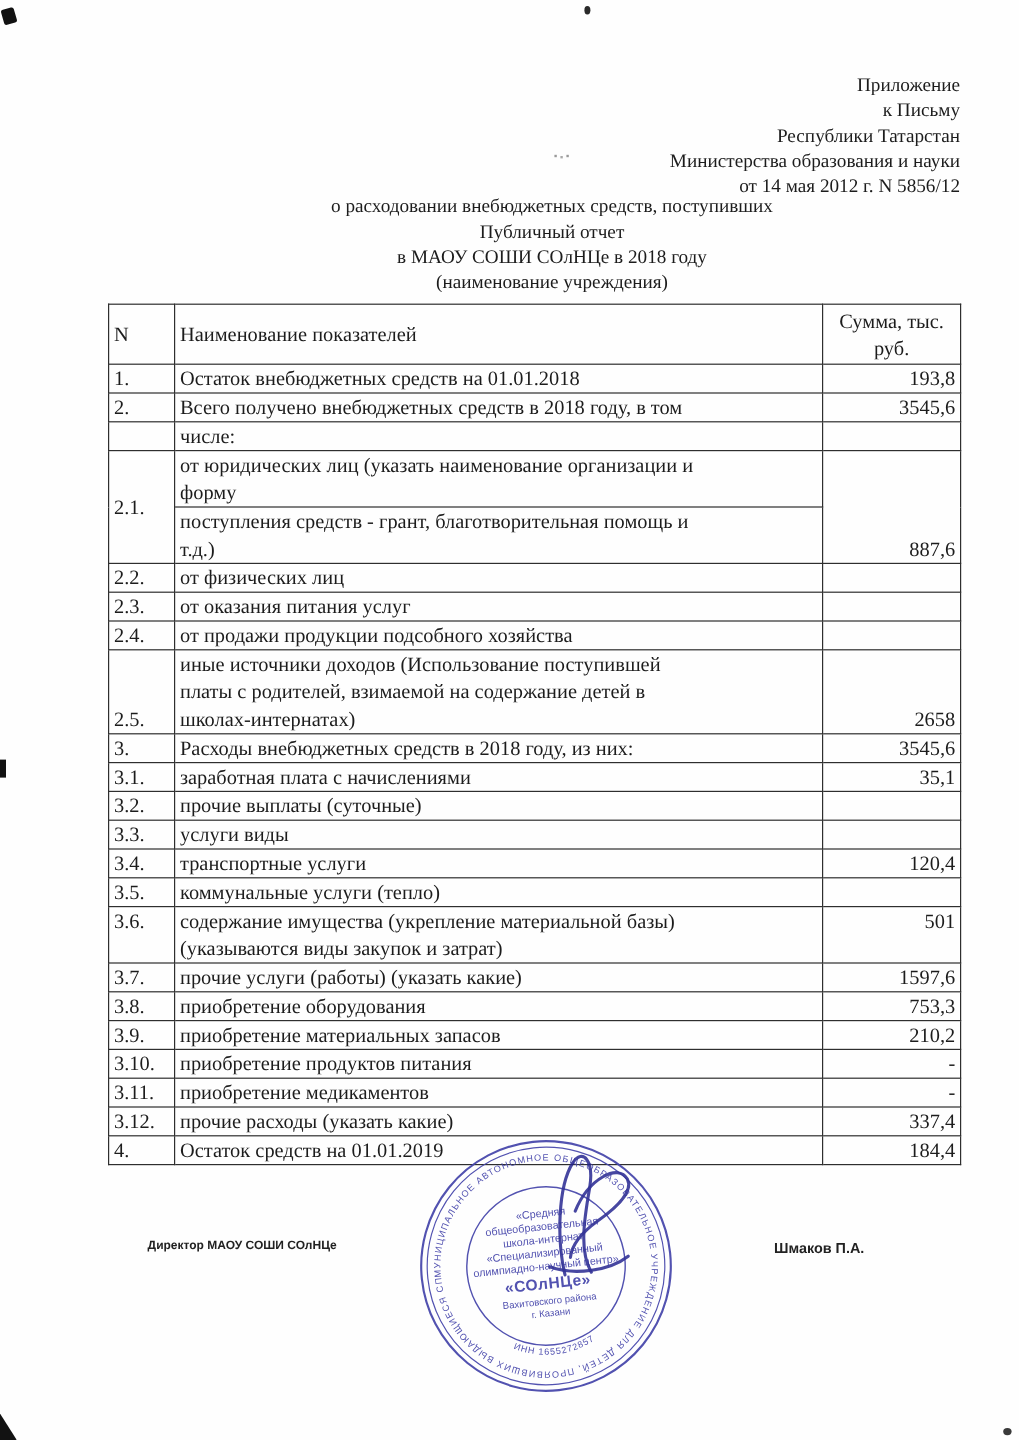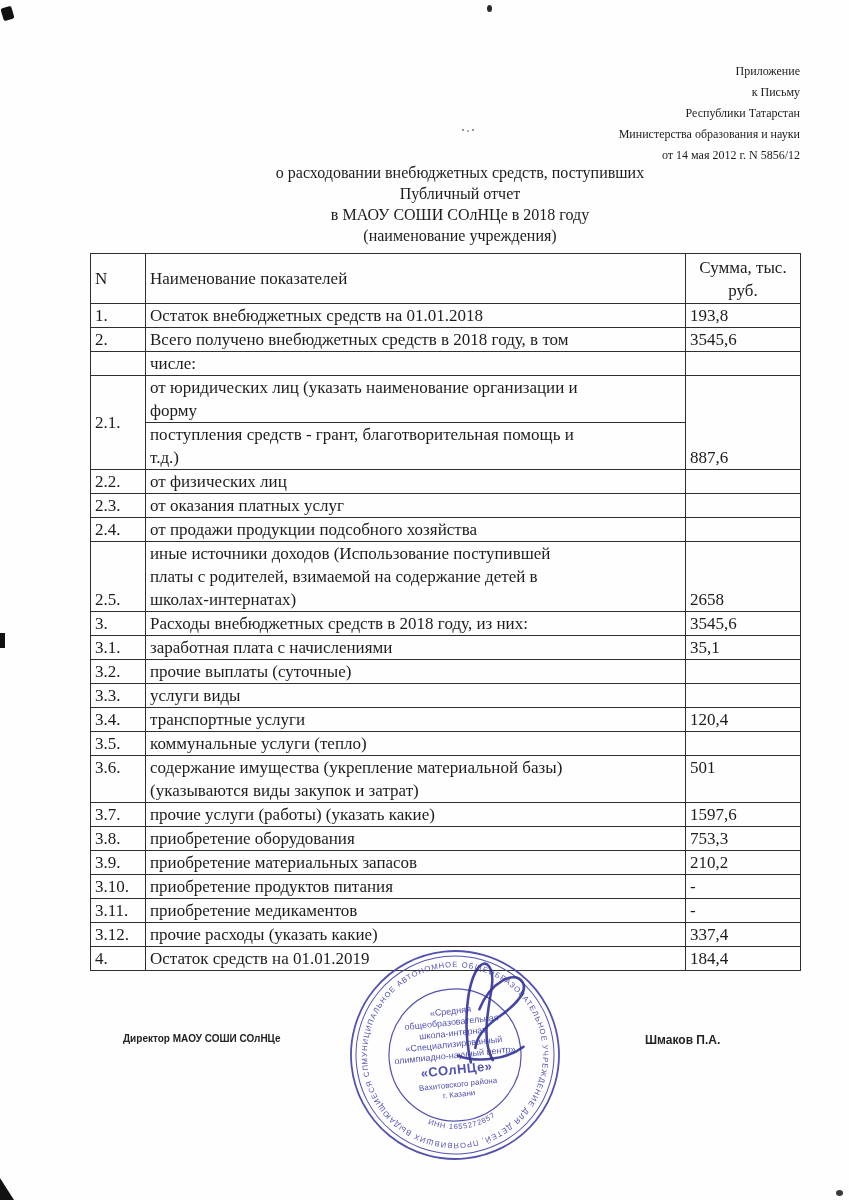--- a/index.html
+++ b/index.html
@@ -8,38 +8,38 @@
   }
   *{margin:0;padding:0;box-sizing:border-box;}
   html,body{background:#ffffff;}
   body{
     width:849px;height:1200px;position:relative;overflow:hidden;
     font-family:"Liberation Serif", serif;color:#1c1c1c;
   }
   .page{position:absolute;inset:0;background:#fefefe;}
 
   
-  .hdr{position:absolute;top:61px;right:49px;text-align:right;font-size:12px;line-height:21px;}
+  .hdr{position:absolute;top:61px;right:49px;text-align:right;font-size:16px;line-height:21px;}
 
   
   .ttl{position:absolute;top:162px;left:105px;width:710px;text-align:center;font-size:16px;line-height:21px;}
 
   
   table.report{position:absolute;top:253px;left:90px;width:710px;border-collapse:collapse;table-layout:fixed;font-size:17px;}
   table.report td{
     border:1px solid #2e2e2e;vertical-align:middle;line-height:23px;
     padding:0 4px;white-space:pre-line;overflow:hidden;
   }
   col.c1{width:55px;} col.c2{width:540px;} col.c3{width:115px;}
   td.h-num{vertical-align:middle;padding-left:6px;height:50px;}
   td.h-name{vertical-align:bottom;text-align:left;padding-bottom:2px;}
   td.h-sum{vertical-align:top;text-align:center;padding-top:2px;}
   td.cell-num{padding-left:5px;}
   td.cell-name{padding-left:9px;}
-  td.cell-sum{text-align:left;margin-top:15px;}
+  td.cell-sum{text-align:right;margin-top:15px;}
   .vb{vertical-align:bottom !important;}
   .vt{vertical-align:top !important;}
 
   
   .footer-label{position:absolute;top:1033px;left:123px;font-family:"Liberation Sans",sans-serif;font-weight:bold;font-size:10px;color:#222;}
   .footer-name{position:absolute;top:1033px;left:645px;font-family:"Liberation Sans",sans-serif;font-weight:bold;font-size:12px;color:#222;}
 
   
   .stamp{position:absolute;left:338px;top:938px;width:234px;height:234px;transform:rotate(-6deg);opacity:.93;}
   .stamp circle{stroke:var(--stamp-color);fill:none;}
@@ -128,21 +128,21 @@
 т.д.)</td>
       </tr>
 
       <tr>
         <td class="cell-num">2.2.</td>
         <td class="cell-name">от физических лиц</td>
         <td class="cell-sum"></td>
       </tr>
       <tr>
         <td class="cell-num">2.3.</td>
-        <td class="cell-name">от оказания платных услуг</td>
+        <td class="cell-name">от оказания питания услуг</td>
         <td class="cell-sum"></td>
       </tr>
       <tr>
         <td class="cell-num">2.4.</td>
         <td class="cell-name">от продажи продукции подсобного хозяйства</td>
         <td class="cell-sum"></td>
       </tr>
       <tr>
         <td class="cell-num vb">2.5.</td>
         <td class="cell-name">иные источники доходов (Использование поступившей

